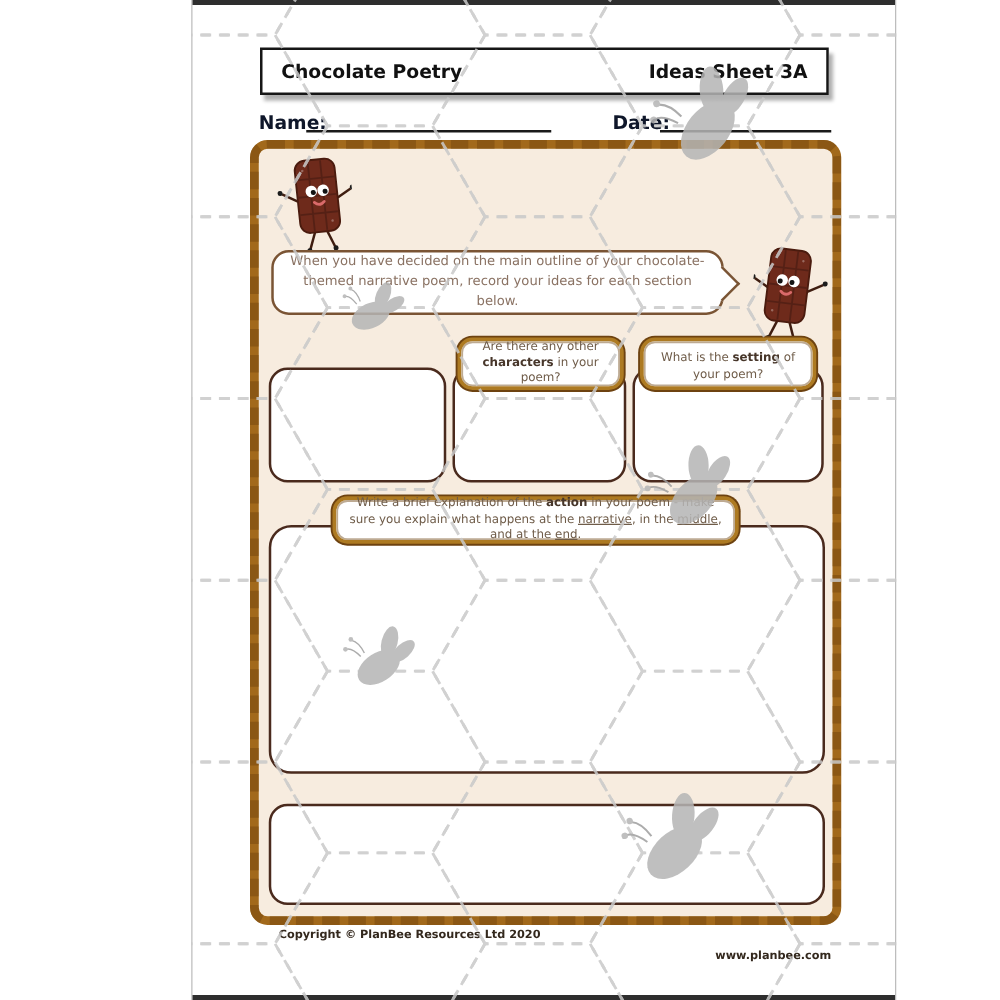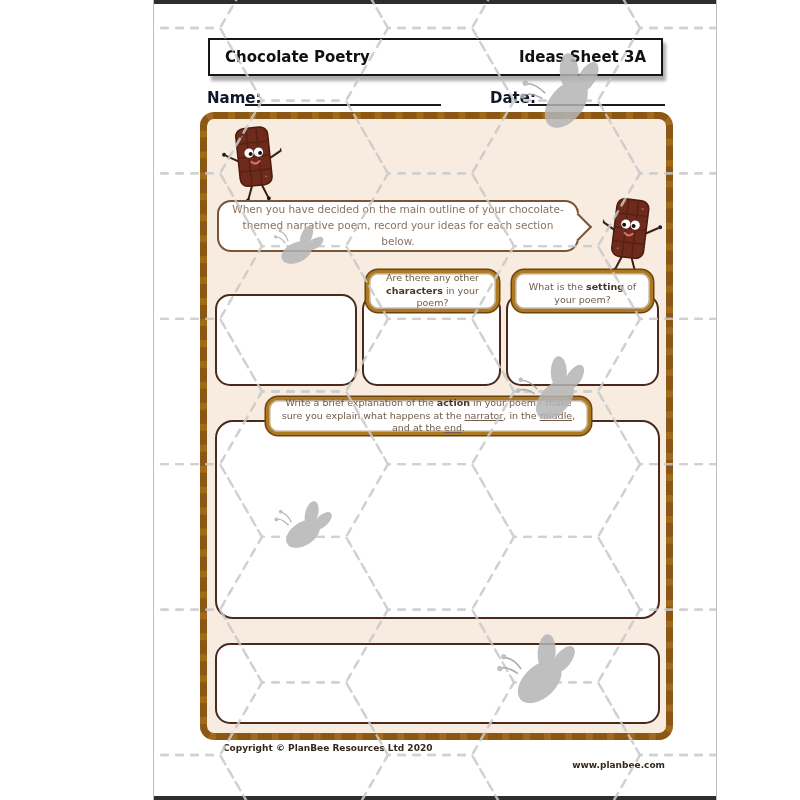--- a/index.html
+++ b/index.html
@@ -137,21 +137,21 @@
 
   <div class="gold-label" style="left:331px; top:270px; width:133px; height:42px;">
     <span><span>Are there any other </span><b>characters</b><span> in your poem?</span></span>
   </div>
   <div class="gold-label" style="left:477px; top:270px; width:141px; height:42px;align-items:flex-end;">
     <span><span>What is the </span><b>setting</b><span> of your poem?</span></span>
   </div>
 
   <div class="answer-box" style="left:180px; top:420px; width:445px; height:199px; border-radius:18px;"></div>
   <div class="gold-label" style="left:231px; top:397px; width:325px; height:38px;">
-    <span><span>Write a brief explanation of the </span><b>action</b><span> in your poem - make sure you explain what happens at the </span><span class="u">narrator</span><span>, in the </span><span class="u">middle</span><span>, and at the </span><span class="u">end</span><span>.</span></span>
+    <span><span>Write a brief explanation of the </span><b>action</b><span> in your poem - make sure you explain what happens at the </span><span class="u">narrative</span><span>, in the </span><span class="u">middle</span><span>, and at the </span><span class="u">end</span><span>.</span></span>
   </div>
 
   <div class="answer-box" style="left:180px; top:643px; width:445px; height:81px;"></div>
 
   <span class="footer-text" style="left:188px; top:743px;">Copyright © PlanBee Resources Ltd 2020</span>
   <span class="footer-text" style="left:430px; top:760px; width:200px; text-align:right;">www.planbee.com</span>
 
   <svg class="watermark" id="watermark" viewBox="0 0 564 800">
     <defs>
       <g id="bee">

